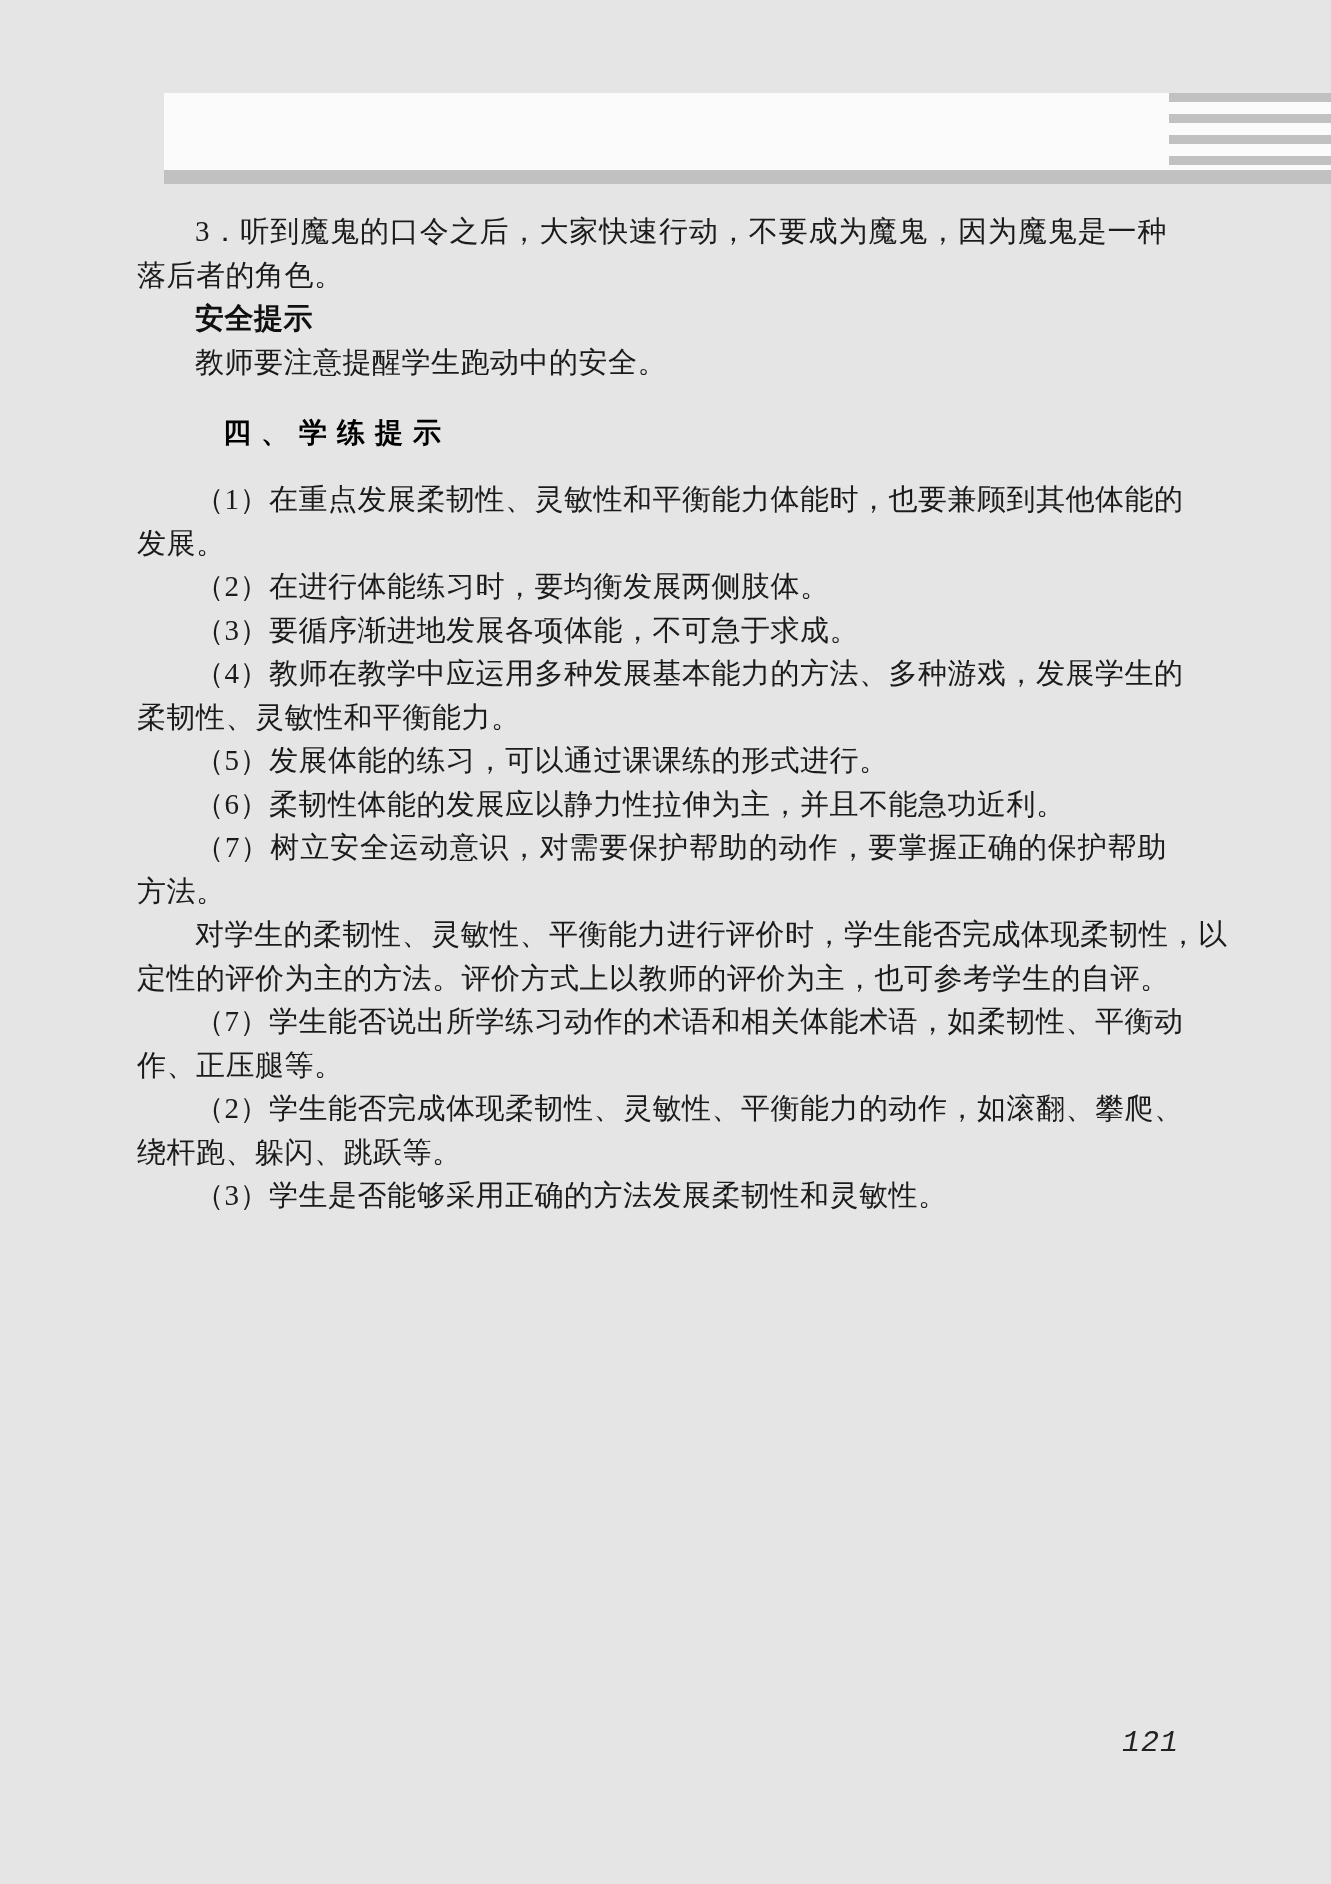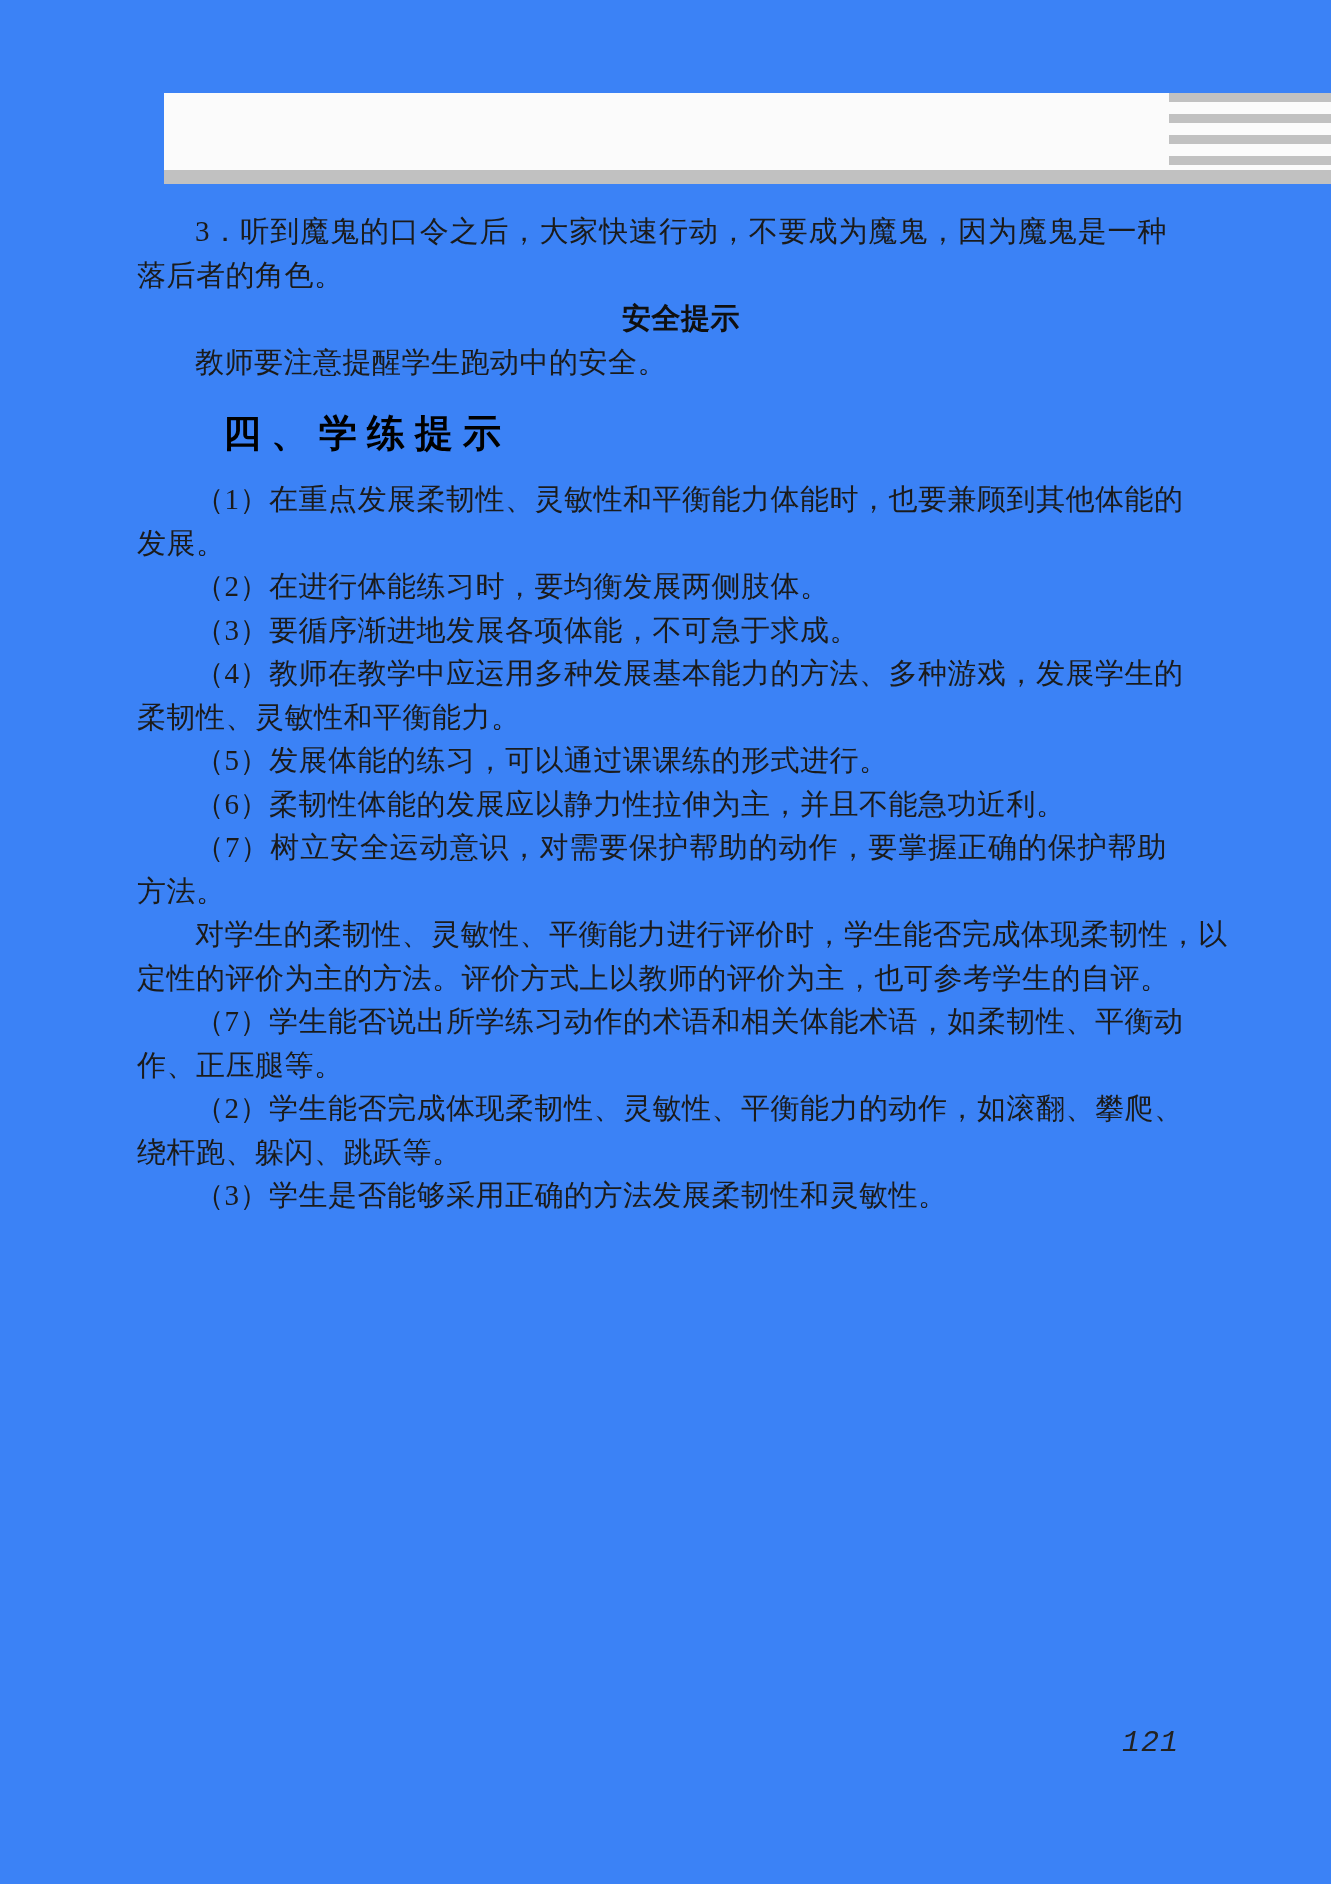--- a/index.html
+++ b/index.html
@@ -1,20 +1,20 @@
 <!DOCTYPE html>
 <html lang="zh"><head>
 <meta charset="utf-8">
 <style>
   html, body { margin: 0; padding: 0; background: #ffffff; }
   #page {
     position: relative;
     width: 1331px;
     height: 1884px;
-    background: #3b82f6;
+    background: #e5e5e5;
     overflow: hidden;
     font-family: "Liberation Serif", serif;
   }
   
   .band {
     position: absolute;
     left: 164px; top: 93px;
     width: 1167px; height: 77px;
     background: #fbfbfb;
   }
@@ -43,26 +43,25 @@
     letter-spacing: 0.5px;
     white-space: nowrap;
     font-family: "Liberation Serif", serif;
   }
   .indent { text-indent: 58px; }
   .full { text-align: justify; text-align-last: justify; }
   .hei {
     font-family: "Liberation Sans", sans-serif;
     font-weight: bold;
     color: #101010;
-    text-align: center;
   }
   .heading {
     margin-top: 4px;
     line-height: 90px;
-    font-size: 38px;
+    font-size: 28px;
     font-weight: bold;
     letter-spacing: 10px;
     text-indent: 86px;
     color: #000000;
     white-space: nowrap;
     font-family: "Liberation Serif", serif;
   }
   .page-number {
     position: absolute;
     left: 1122px; top: 1727px;

